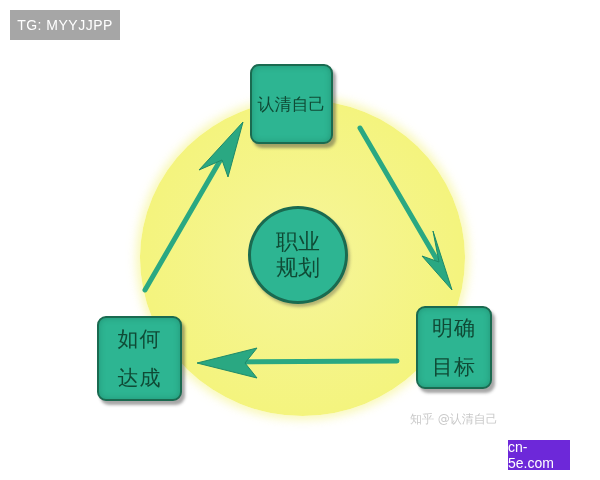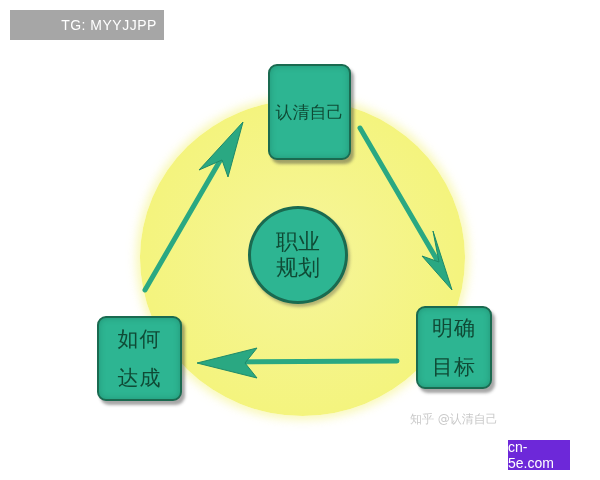--- a/index.html
+++ b/index.html
@@ -5,21 +5,21 @@
     html, body { margin: 0; padding: 0; }
     body {
       width: 600px; height: 480px; position: relative; overflow: hidden;
       background: #ffffff;
       font-family: "DejaVu Sans", sans-serif;
     }
     .tag-badge {
       position: absolute; left: 10px; top: 10px; width: 110px; height: 30px;
       background: #a6a6a6; color: #ffffff;
       font-family: "Liberation Sans", sans-serif; font-size: 14px; letter-spacing: 0.5px;
-      display: flex; align-items: center; justify-content: center; padding-left: 44px;
+      display: flex; align-items: center; justify-content: center;
     }
     .site-badge {
       position: absolute; left: 508px; top: 440px; width: 62px; height: 30px;
       background: #6d28d9; color: #ffffff;
       font-family: "Liberation Sans", sans-serif; font-size: 14px;
       display: flex; align-items: center; justify-content: center;
     }
     .yellow-disc {
       position: absolute; left: 140px; top: 100px; width: 325px; height: 316px;
       border-radius: 50%;
@@ -30,21 +30,21 @@
     .box {
       position: absolute;
       background: #2db592;
       border: 2px solid #1a6a50;
       border-radius: 9px;
       box-shadow: 3px 4px 3px rgba(60,60,60,0.45), inset 0 0 6px rgba(0,60,40,0.25);
       display: flex; flex-direction: column; align-items: center; justify-content: center;
       color: #0f4a35;
       box-sizing: border-box;
     }
-    .box-top { left: 268px; top: 64px; width: 83px; height: 96px; }
+    .box-top { left: 250px; top: 64px; width: 83px; height: 80px; }
     .box-left { left: 97px; top: 304px; width: 85px; height: 85px; margin-top: 12px; }
     .box-right { left: 416px; top: 306px; width: 76px; height: 83px; }
     .box .line-cn { font-size: 21px; line-height: 1; letter-spacing: 1px; }
     .box-top .line-cn { font-size: 17px; letter-spacing: 0; }
     .box-top .line-en {
       font-family: "DejaVu Serif", serif; font-weight: bold; font-size: 14px;
       margin-top: 12px; letter-spacing: 1px; color: #0f4a35;
     }
     .box-left .line-cn + .line-cn, .box-right .line-cn + .line-cn { margin-top: 18px; }
     .center-circle {

